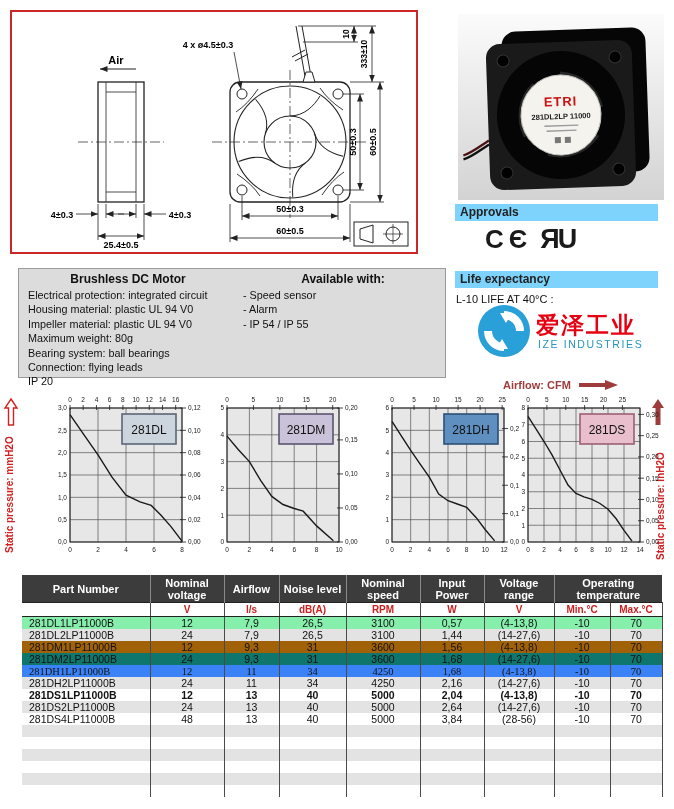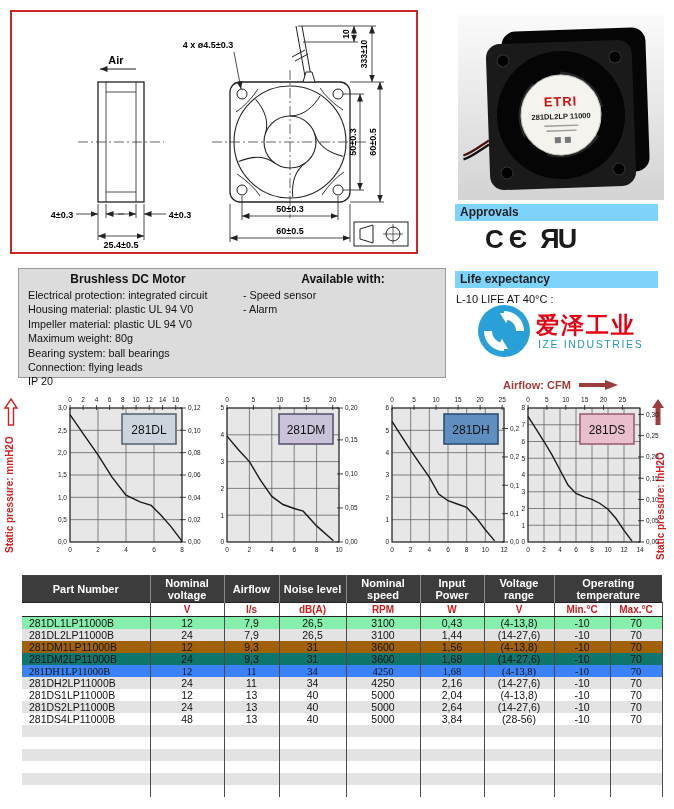--- a/index.html
+++ b/index.html
@@ -219,20 +219,21 @@
       <div class="spec-line">Bearing system: ball bearings</div>
       <div class="spec-line">Connection: flying leads</div>
       <div class="spec-line">IP 20</div>
     </div>
 </div>
 <div class="abs spec-col2">
   <div class="spec-title">Available with:</div>
   <div id="avail-lines">
       <div class="spec-line">- Speed sensor</div>
       <div class="spec-line">- Alarm</div>
+      <div class="spec-line">- IP 54 / IP 55</div>
     </div>
 </div>
 
 <div class="abs sec-bar life-bar">Life expectancy</div>
 <div class="abs life-text">L-10 LIFE AT 40°C :</div>
 
 <div class="abs logo">
   <svg width="56" height="56" viewBox="0 0 56 56">
     <circle cx="28" cy="28" r="26" fill="#2aa0d8"></circle>
     <path d="M28,8 A20,20 0 0 1 48,28 L40,28 A12,12 0 0 0 28,16 Z" fill="#ffffff"></path>
@@ -543,21 +544,21 @@
           <td>V</td>
           <td>Min.°C</td>
           <td>Max.°C</td>
         </tr>
         <tr style="background: #86efac;">
           <td>281DL1LP11000B</td>
           <td>12</td>
           <td>7,9</td>
           <td>26,5</td>
           <td>3100</td>
-          <td>0,43</td>
+          <td>0,57</td>
           <td>(4-13,8)</td>
           <td>-10</td>
           <td>70</td>
         </tr>
         <tr style="background: rgb(227, 227, 227);">
           <td>281DL2LP11000B</td>
           <td>24</td>
           <td>7,9</td>
           <td>26,5</td>
           <td>3100</td>
@@ -603,21 +604,21 @@
           <td>281DH2LP11000B</td>
           <td>24</td>
           <td>11</td>
           <td>34</td>
           <td>4250</td>
           <td>2,16</td>
           <td>(14-27,6)</td>
           <td>-10</td>
           <td>70</td>
         </tr>
-        <tr style="background: rgb(255, 255, 255);">
+        <tr style="background: rgb(255, 255, 255); font-weight: bold;">
           <td>281DS1LP11000B</td>
           <td>12</td>
           <td>13</td>
           <td>40</td>
           <td>5000</td>
           <td>2,04</td>
           <td>(4-13,8)</td>
           <td>-10</td>
           <td>70</td>
         </tr>

